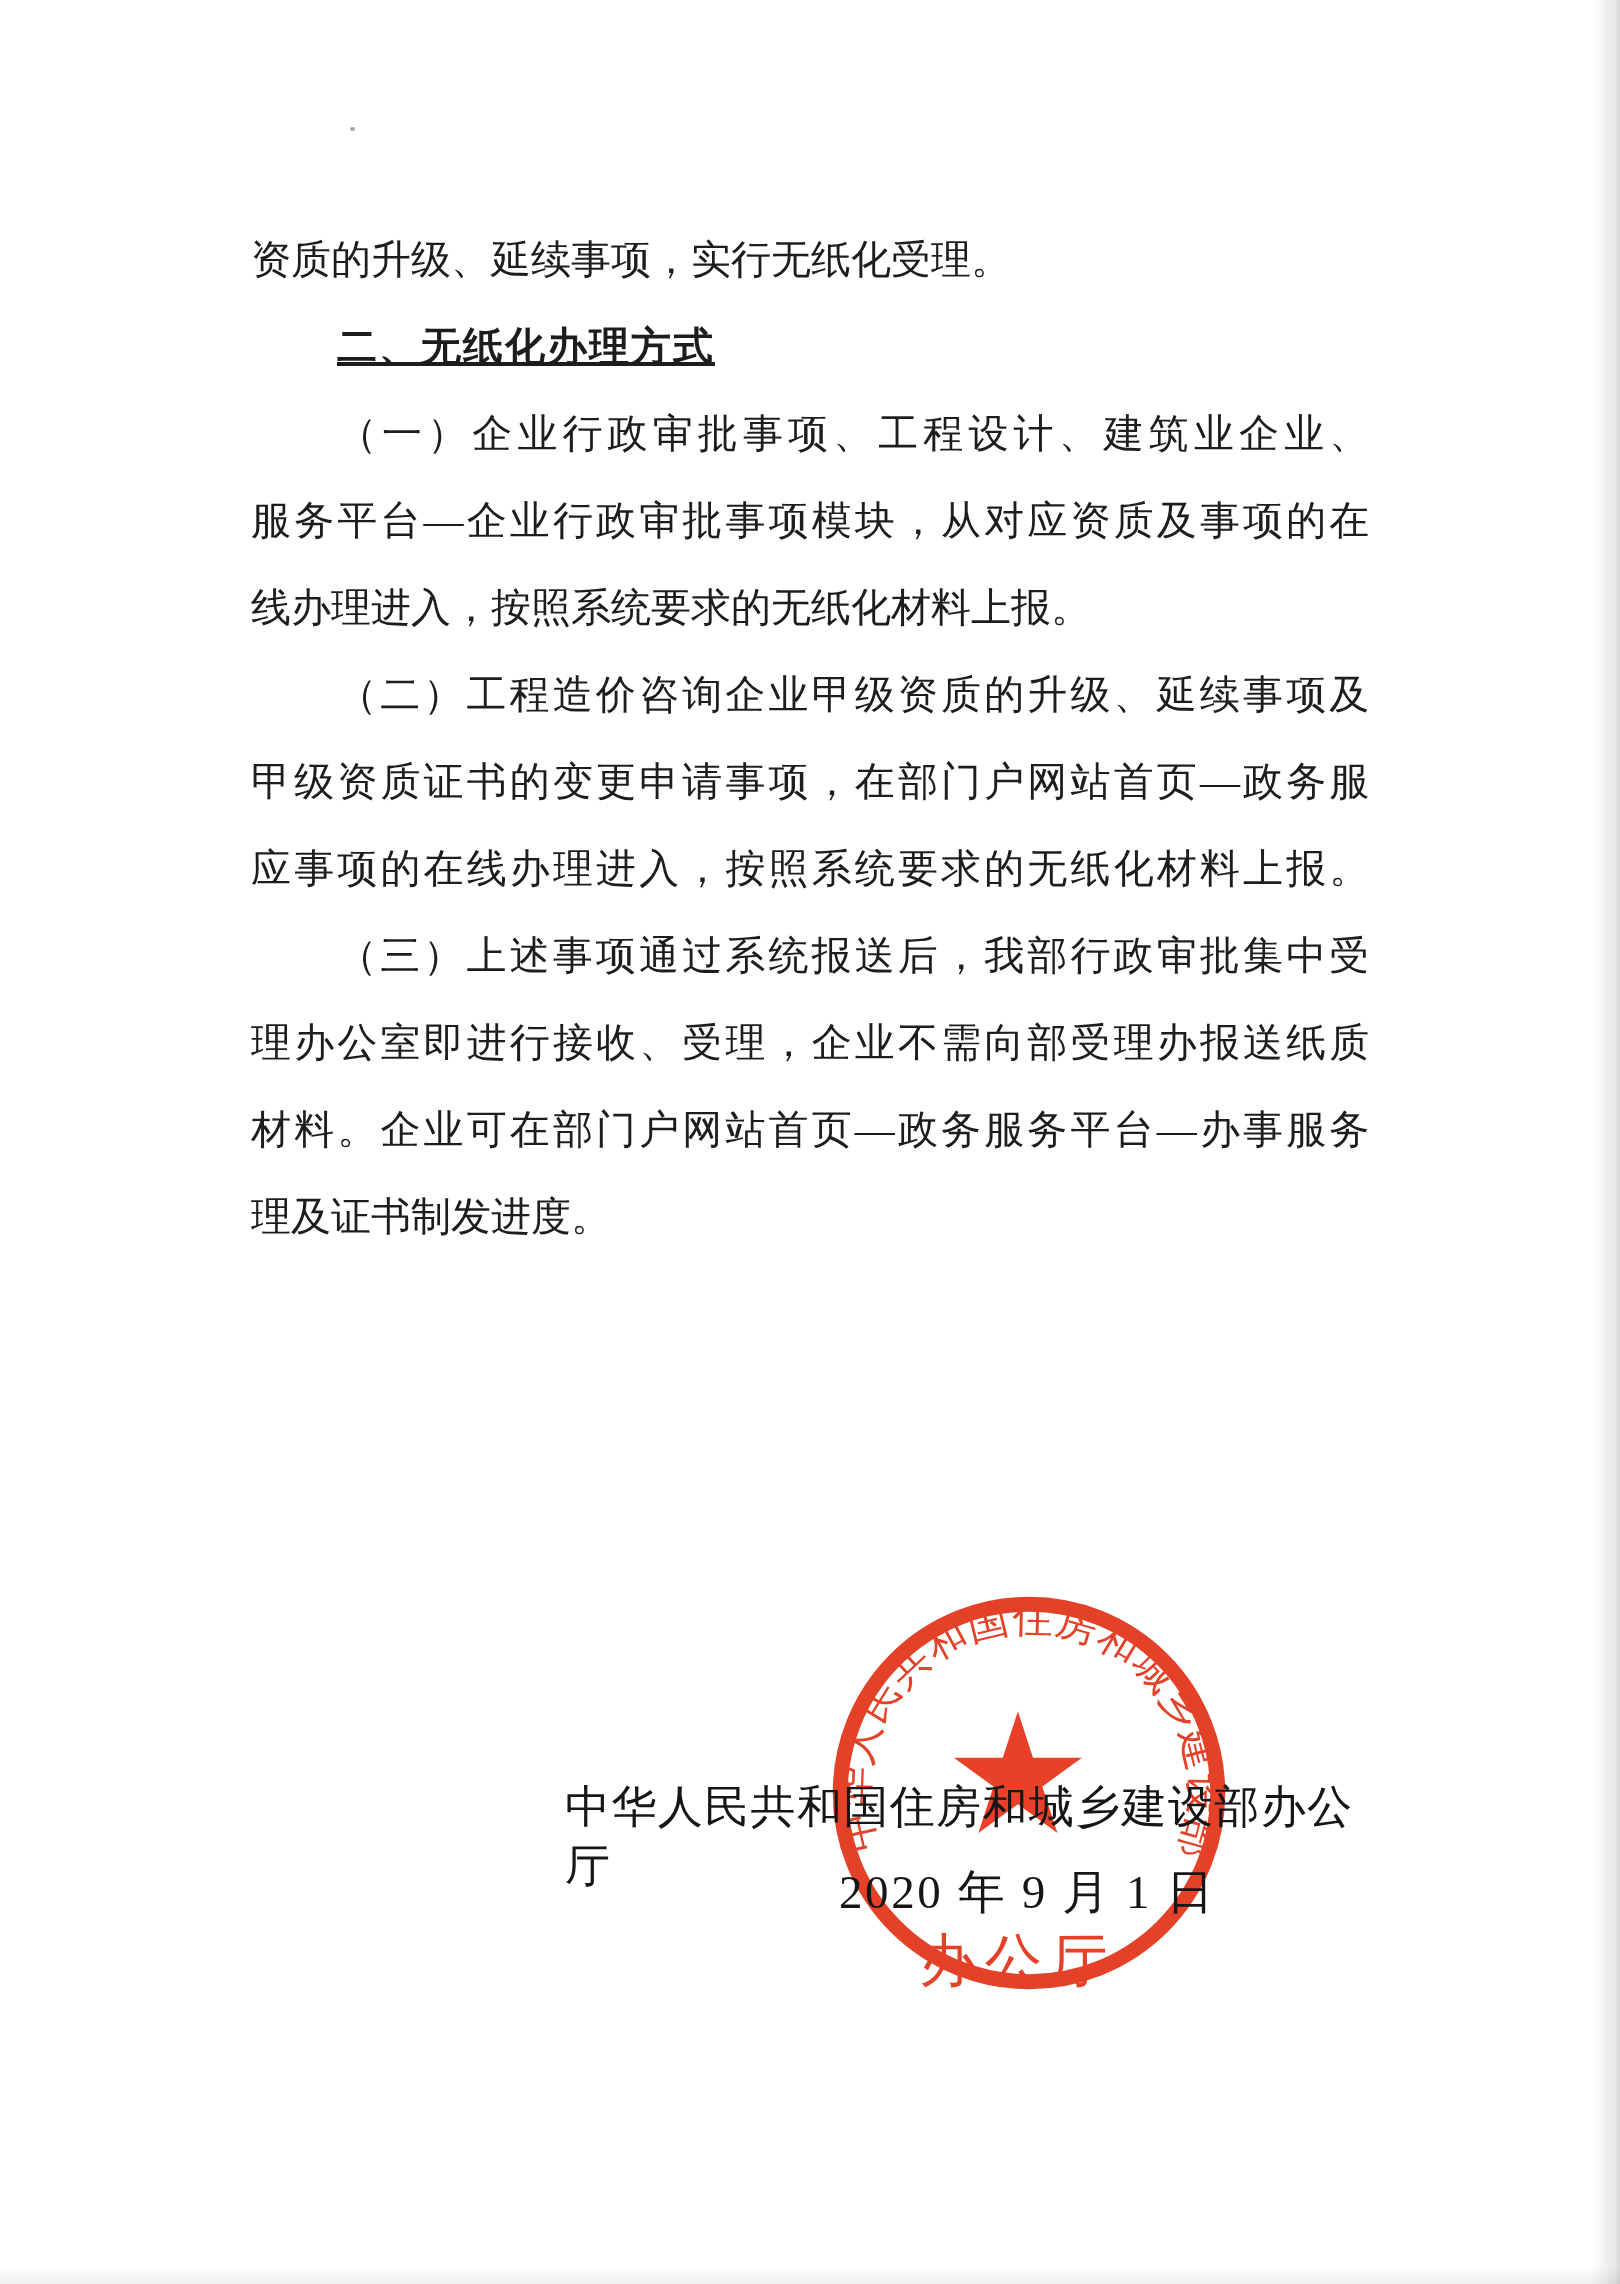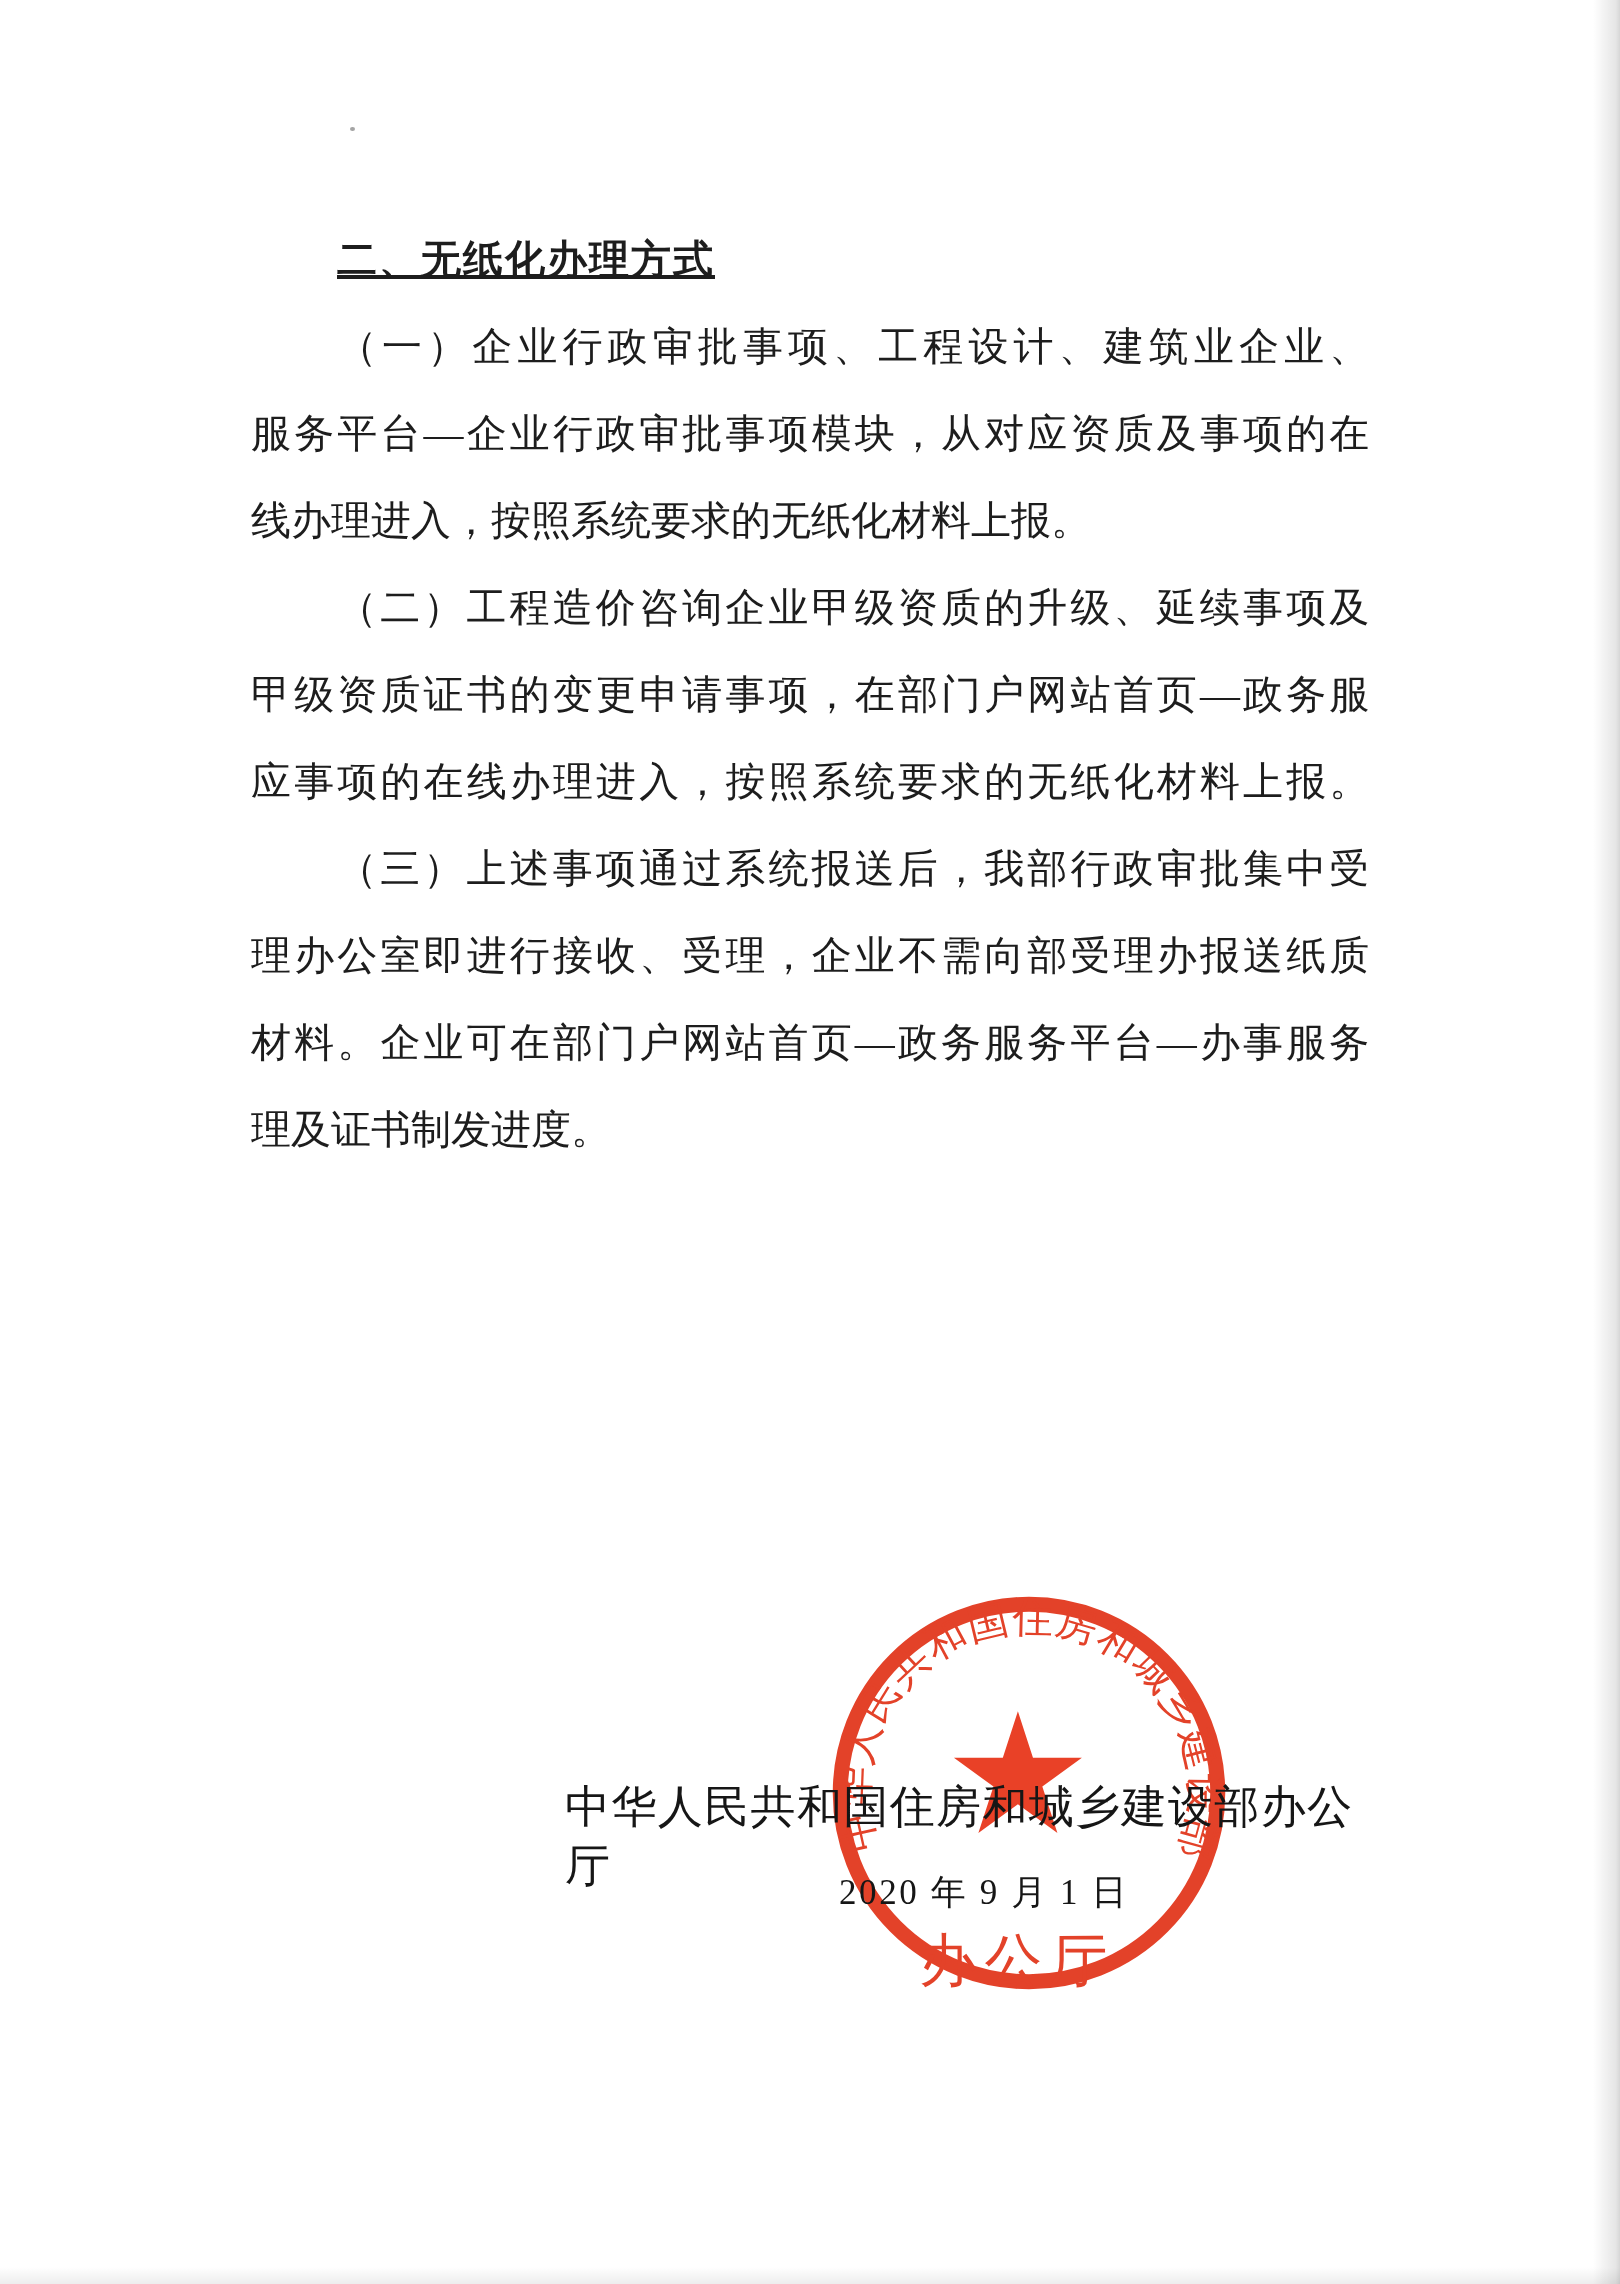--- a/index.html
+++ b/index.html
@@ -52,21 +52,21 @@
   }
   
   .signature{
     position:absolute;left:565px;top:1778px;width:787px;height:59px;line-height:59px;
     font-size:45px;z-index:2;
     text-align:justify;text-align-last:justify;text-justify:inter-character;
     white-space:normal;color:#161616;
   }
   .dateline{
     position:absolute;left:839px;top:1865px;height:55px;line-height:55px;
-    font-size:35px;letter-spacing:2.6px;z-index:2;color:#161616;
+    font-size:47px;letter-spacing:2.6px;z-index:2;color:#161616;
     white-space:pre;
   }
   
   .seal{
     position:absolute;left:820px;top:1584px;width:418px;height:418px;
     z-index:1;mix-blend-mode:multiply;opacity:.96;
   }
 </style>
 </head>
 <body>
@@ -79,20 +79,21 @@
     </defs>
     <circle cx="0" cy="0" r="289" fill="none" stroke="#e23a20" stroke-width="23"></circle>
     <polygon fill="#e8391e" transform="translate(-17,-22)" points="0,-103 23.1,-31.8 98,-31.8 37.4,12.1 60.5,83.3 0,39.3 -60.5,83.3 -37.4,12.1 -98,-31.8 -23.1,-31.8"></polygon>
     <text font-family="Liberation Serif, DejaVu Serif, serif" font-size="62" letter-spacing="2" fill="#e23a20">
       <textPath href="#ringTextPath" startOffset="0">中华人民共和国住房和城乡建设部</textPath>
     </text>
     <text x="-18" y="287" text-anchor="middle" font-family="Liberation Serif, DejaVu Serif, serif" font-size="88" letter-spacing="12" fill="#e23a20">办公厅</text>
   </svg>
 
   <div class="doc-body">
+      <div class="line">资质的升级、延续事项，实行无纸化受理。</div>
       <div class="line heading indent">二、无纸化办理方式</div>
       <div class="line indent justify">（一）企业行政审批事项、工程设计、建筑业企业、</div>
       <div class="line justify">服务平台—企业行政审批事项模块，从对应资质及事项的在</div>
       <div class="line">线办理进入，按照系统要求的无纸化材料上报。</div>
       <div class="line indent justify">（二）工程造价咨询企业甲级资质的升级、延续事项及</div>
       <div class="line justify">甲级资质证书的变更申请事项，在部门户网站首页—政务服</div>
       <div class="line justify">应事项的在线办理进入，按照系统要求的无纸化材料上报。</div>
       <div class="line indent justify">（三）上述事项通过系统报送后，我部行政审批集中受</div>
       <div class="line justify">理办公室即进行接收、受理，企业不需向部受理办报送纸质</div>
       <div class="line justify">材料。企业可在部门户网站首页—政务服务平台—办事服务</div>

